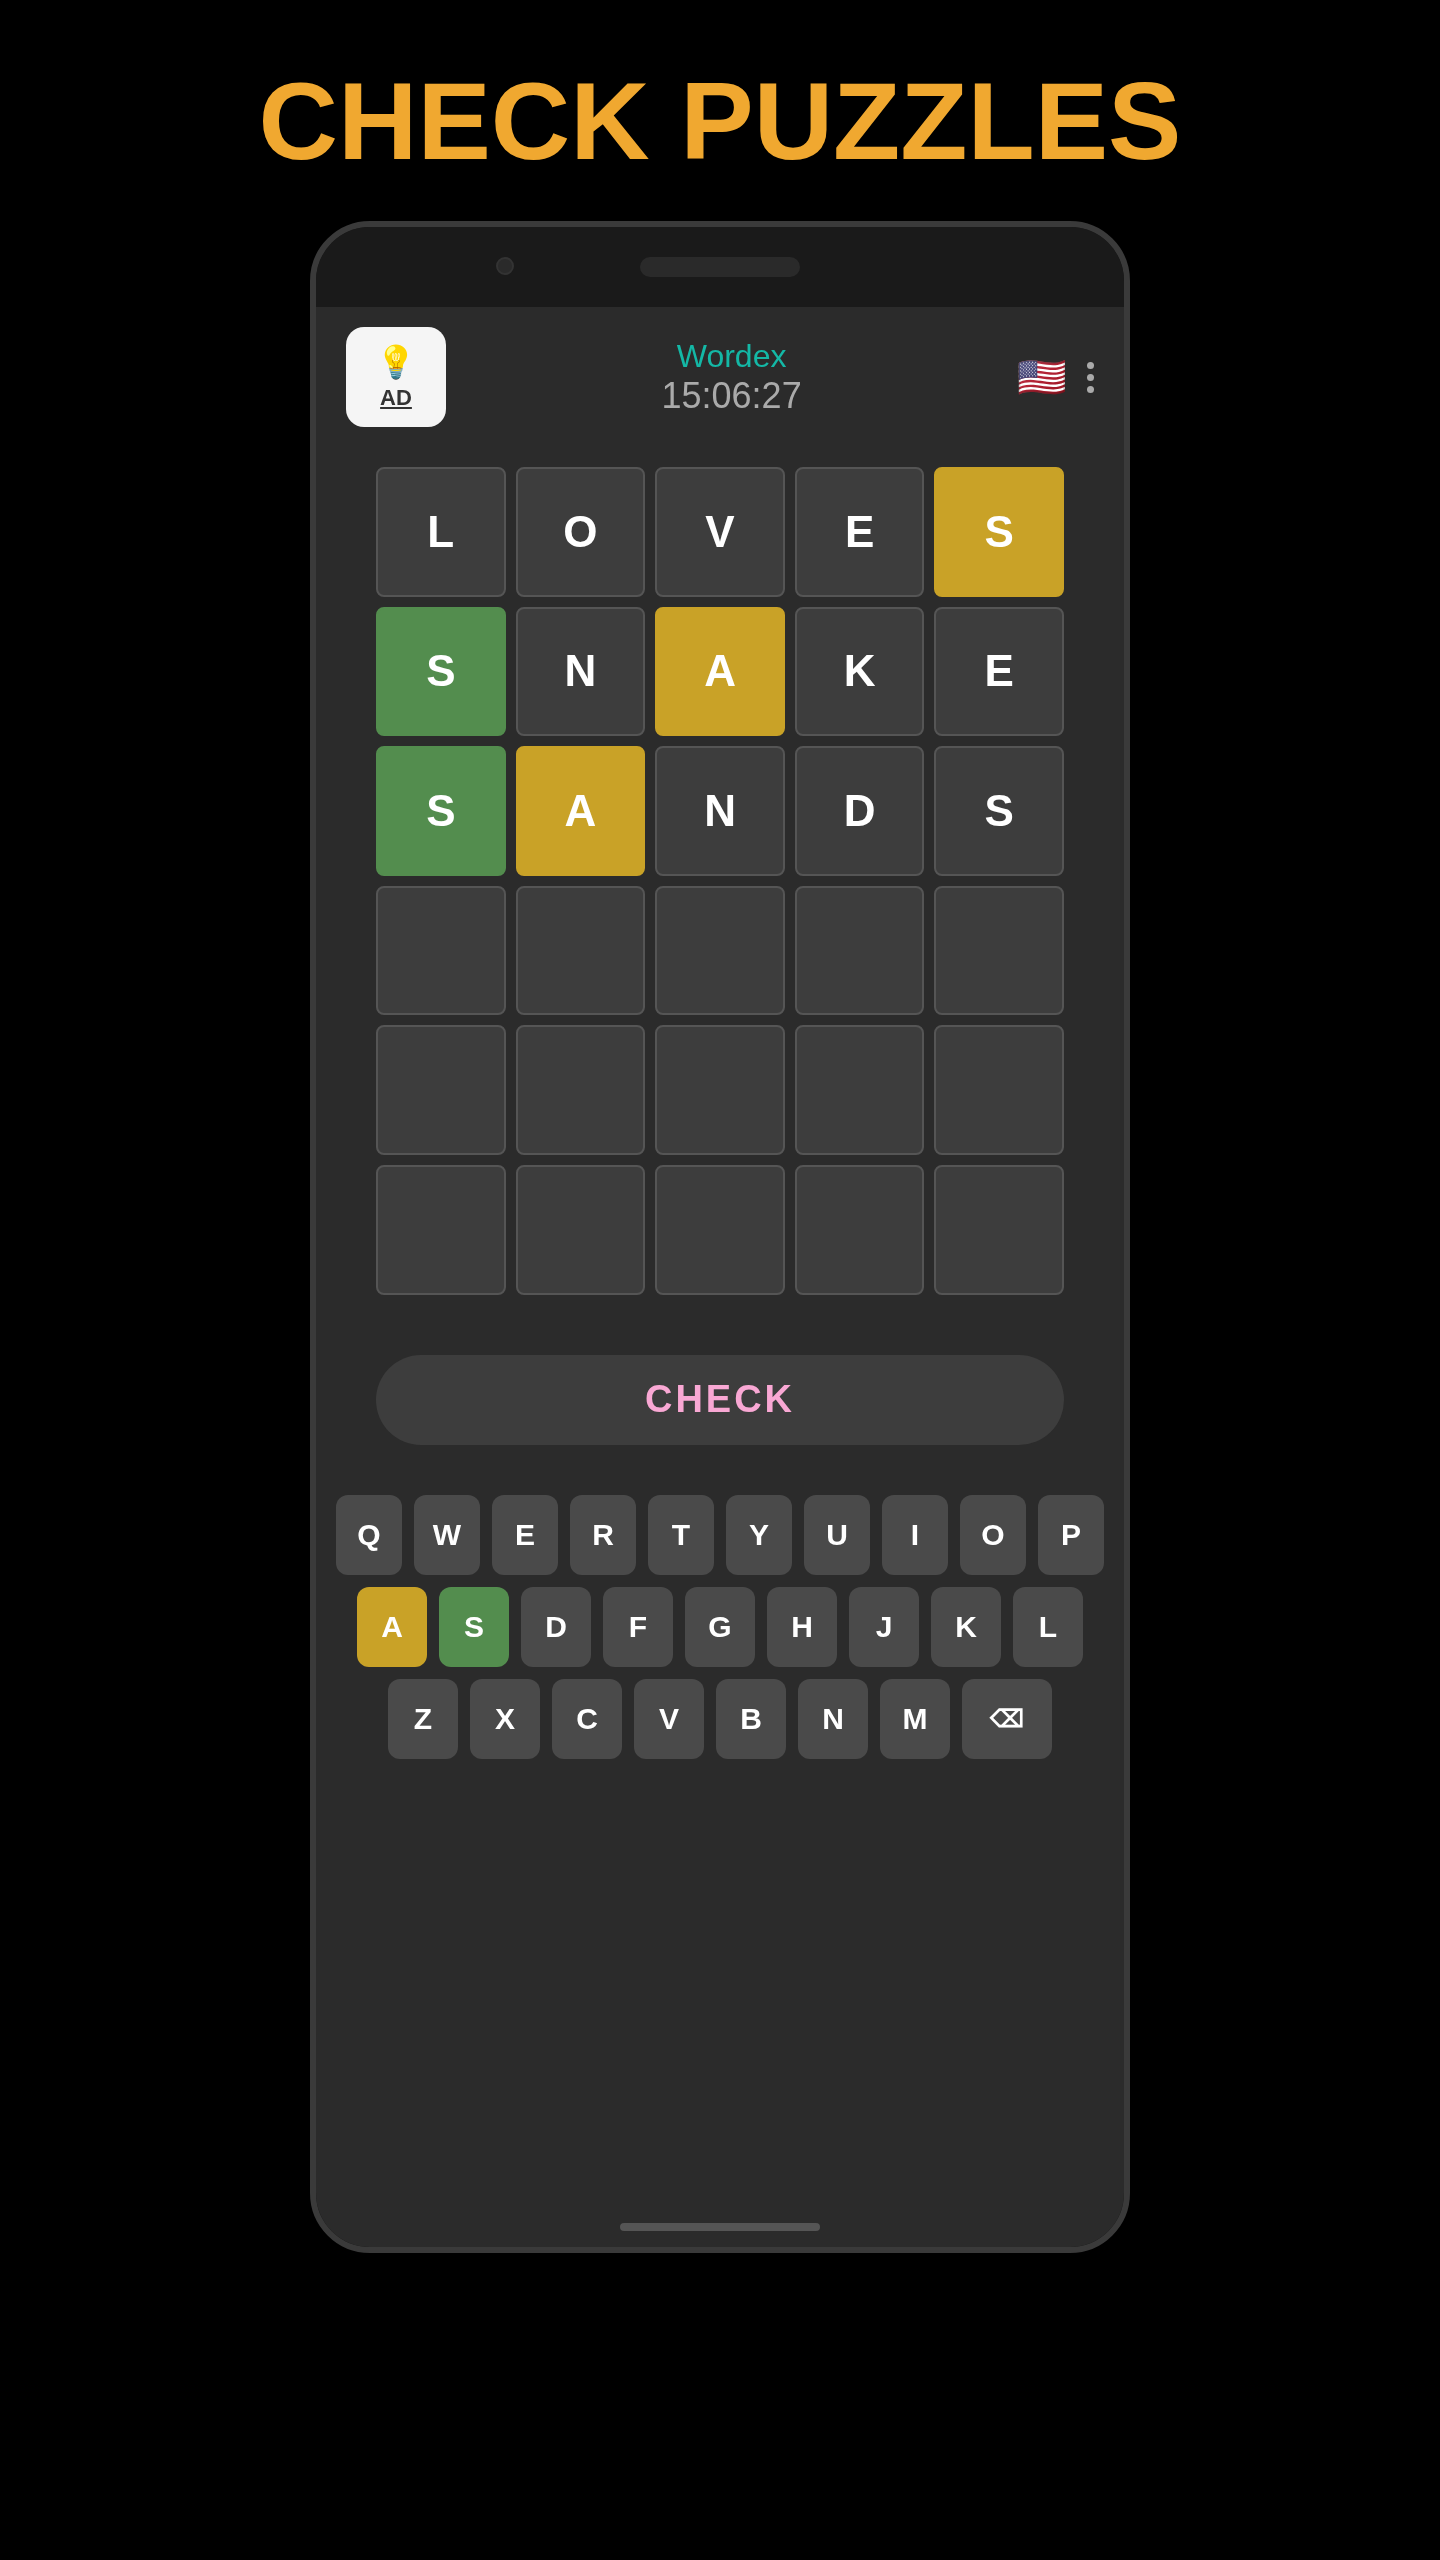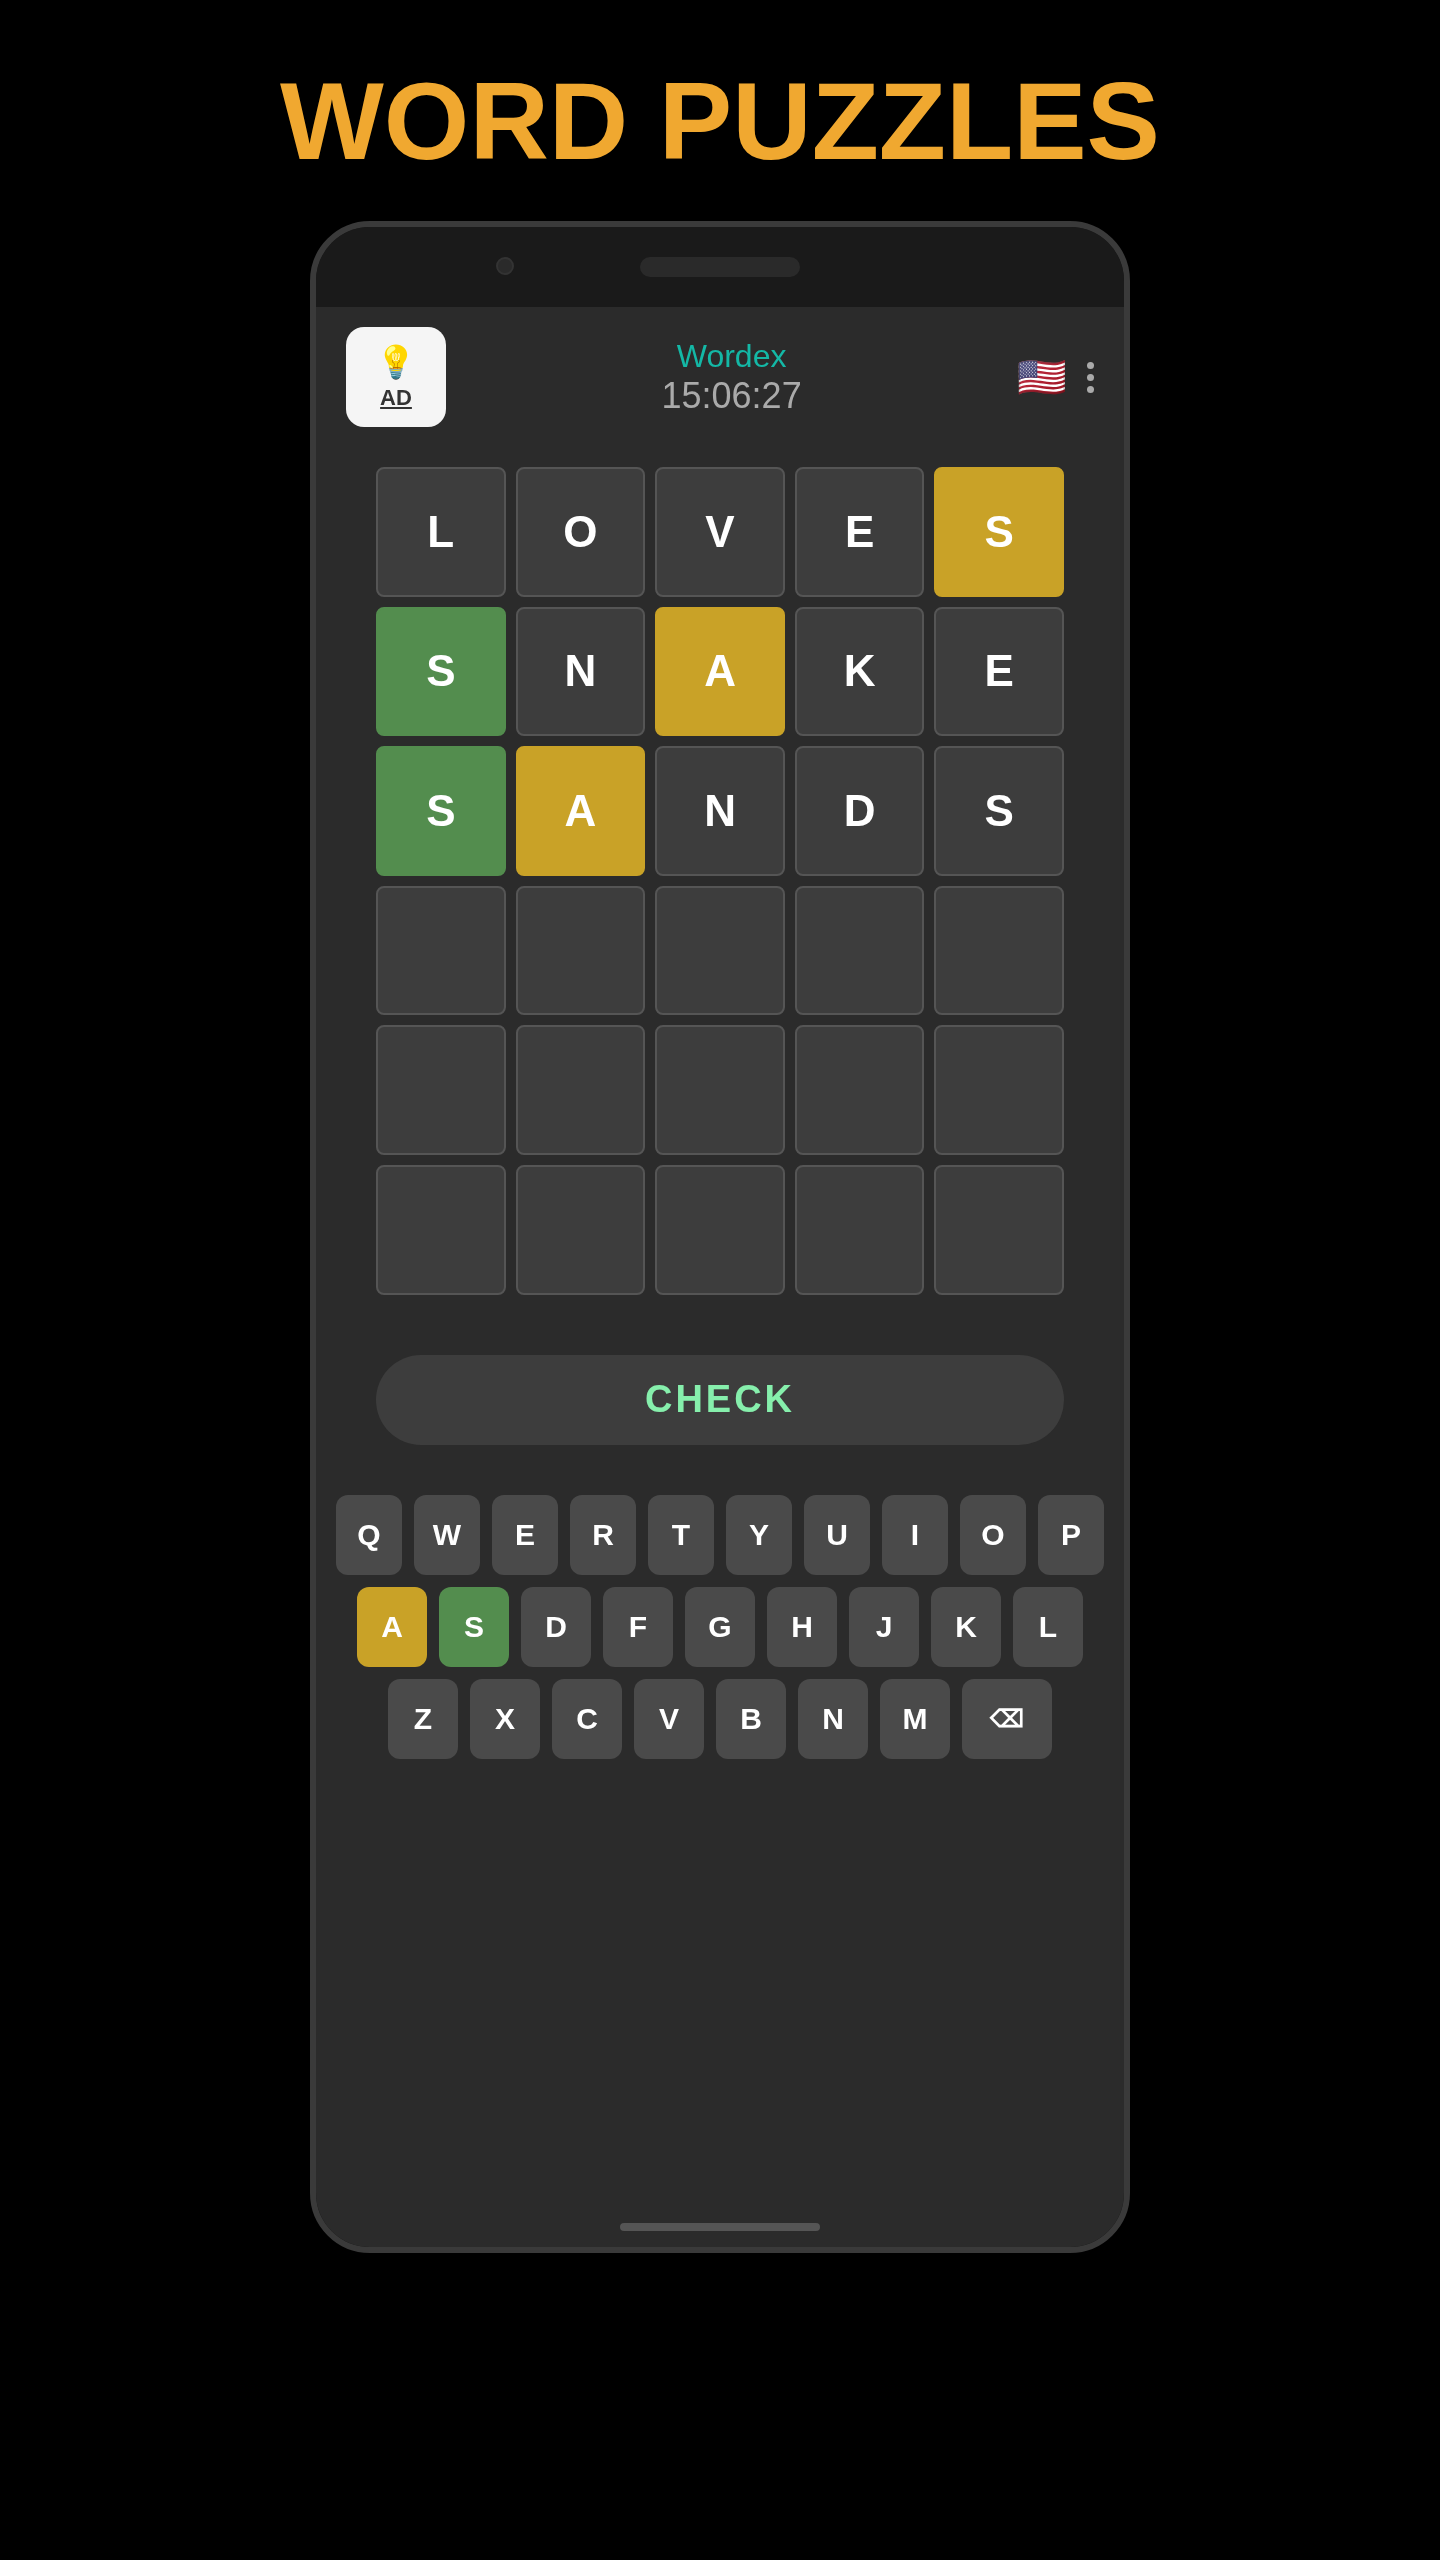--- a/index.html
+++ b/index.html
@@ -188,21 +188,21 @@
     
     .check-area {
       padding: 40px 60px 30px;
     }
     .check-button {
       width: 100%;
       height: 90px;
       background: #3d3d3d;
       border: none;
       border-radius: 45px;
-      color: #86efac;
+      color: #f9a8d4;
       font-size: 38px;
       font-weight: 600;
       letter-spacing: 3px;
       cursor: pointer;
     }
 
     
     .keyboard {
       padding: 20px 20px 40px;
       background: #2b2b2b;
@@ -250,21 +250,21 @@
       width: 200px;
       height: 8px;
       background: #555;
       border-radius: 4px;
     }
   </style>
 </head>
 <body>
 
 <div class="header-area">
-  <div class="header-word-puzzles">WORD PUZZLES</div>
+  <div class="header-word-puzzles">CHECK PUZZLES</div>
 </div>
 
 <div class="phone-frame">
   <div class="phone-top">
     <div class="phone-camera"></div>
     <div class="phone-speaker"></div>
   </div>
 
   <div class="phone-screen">
 

